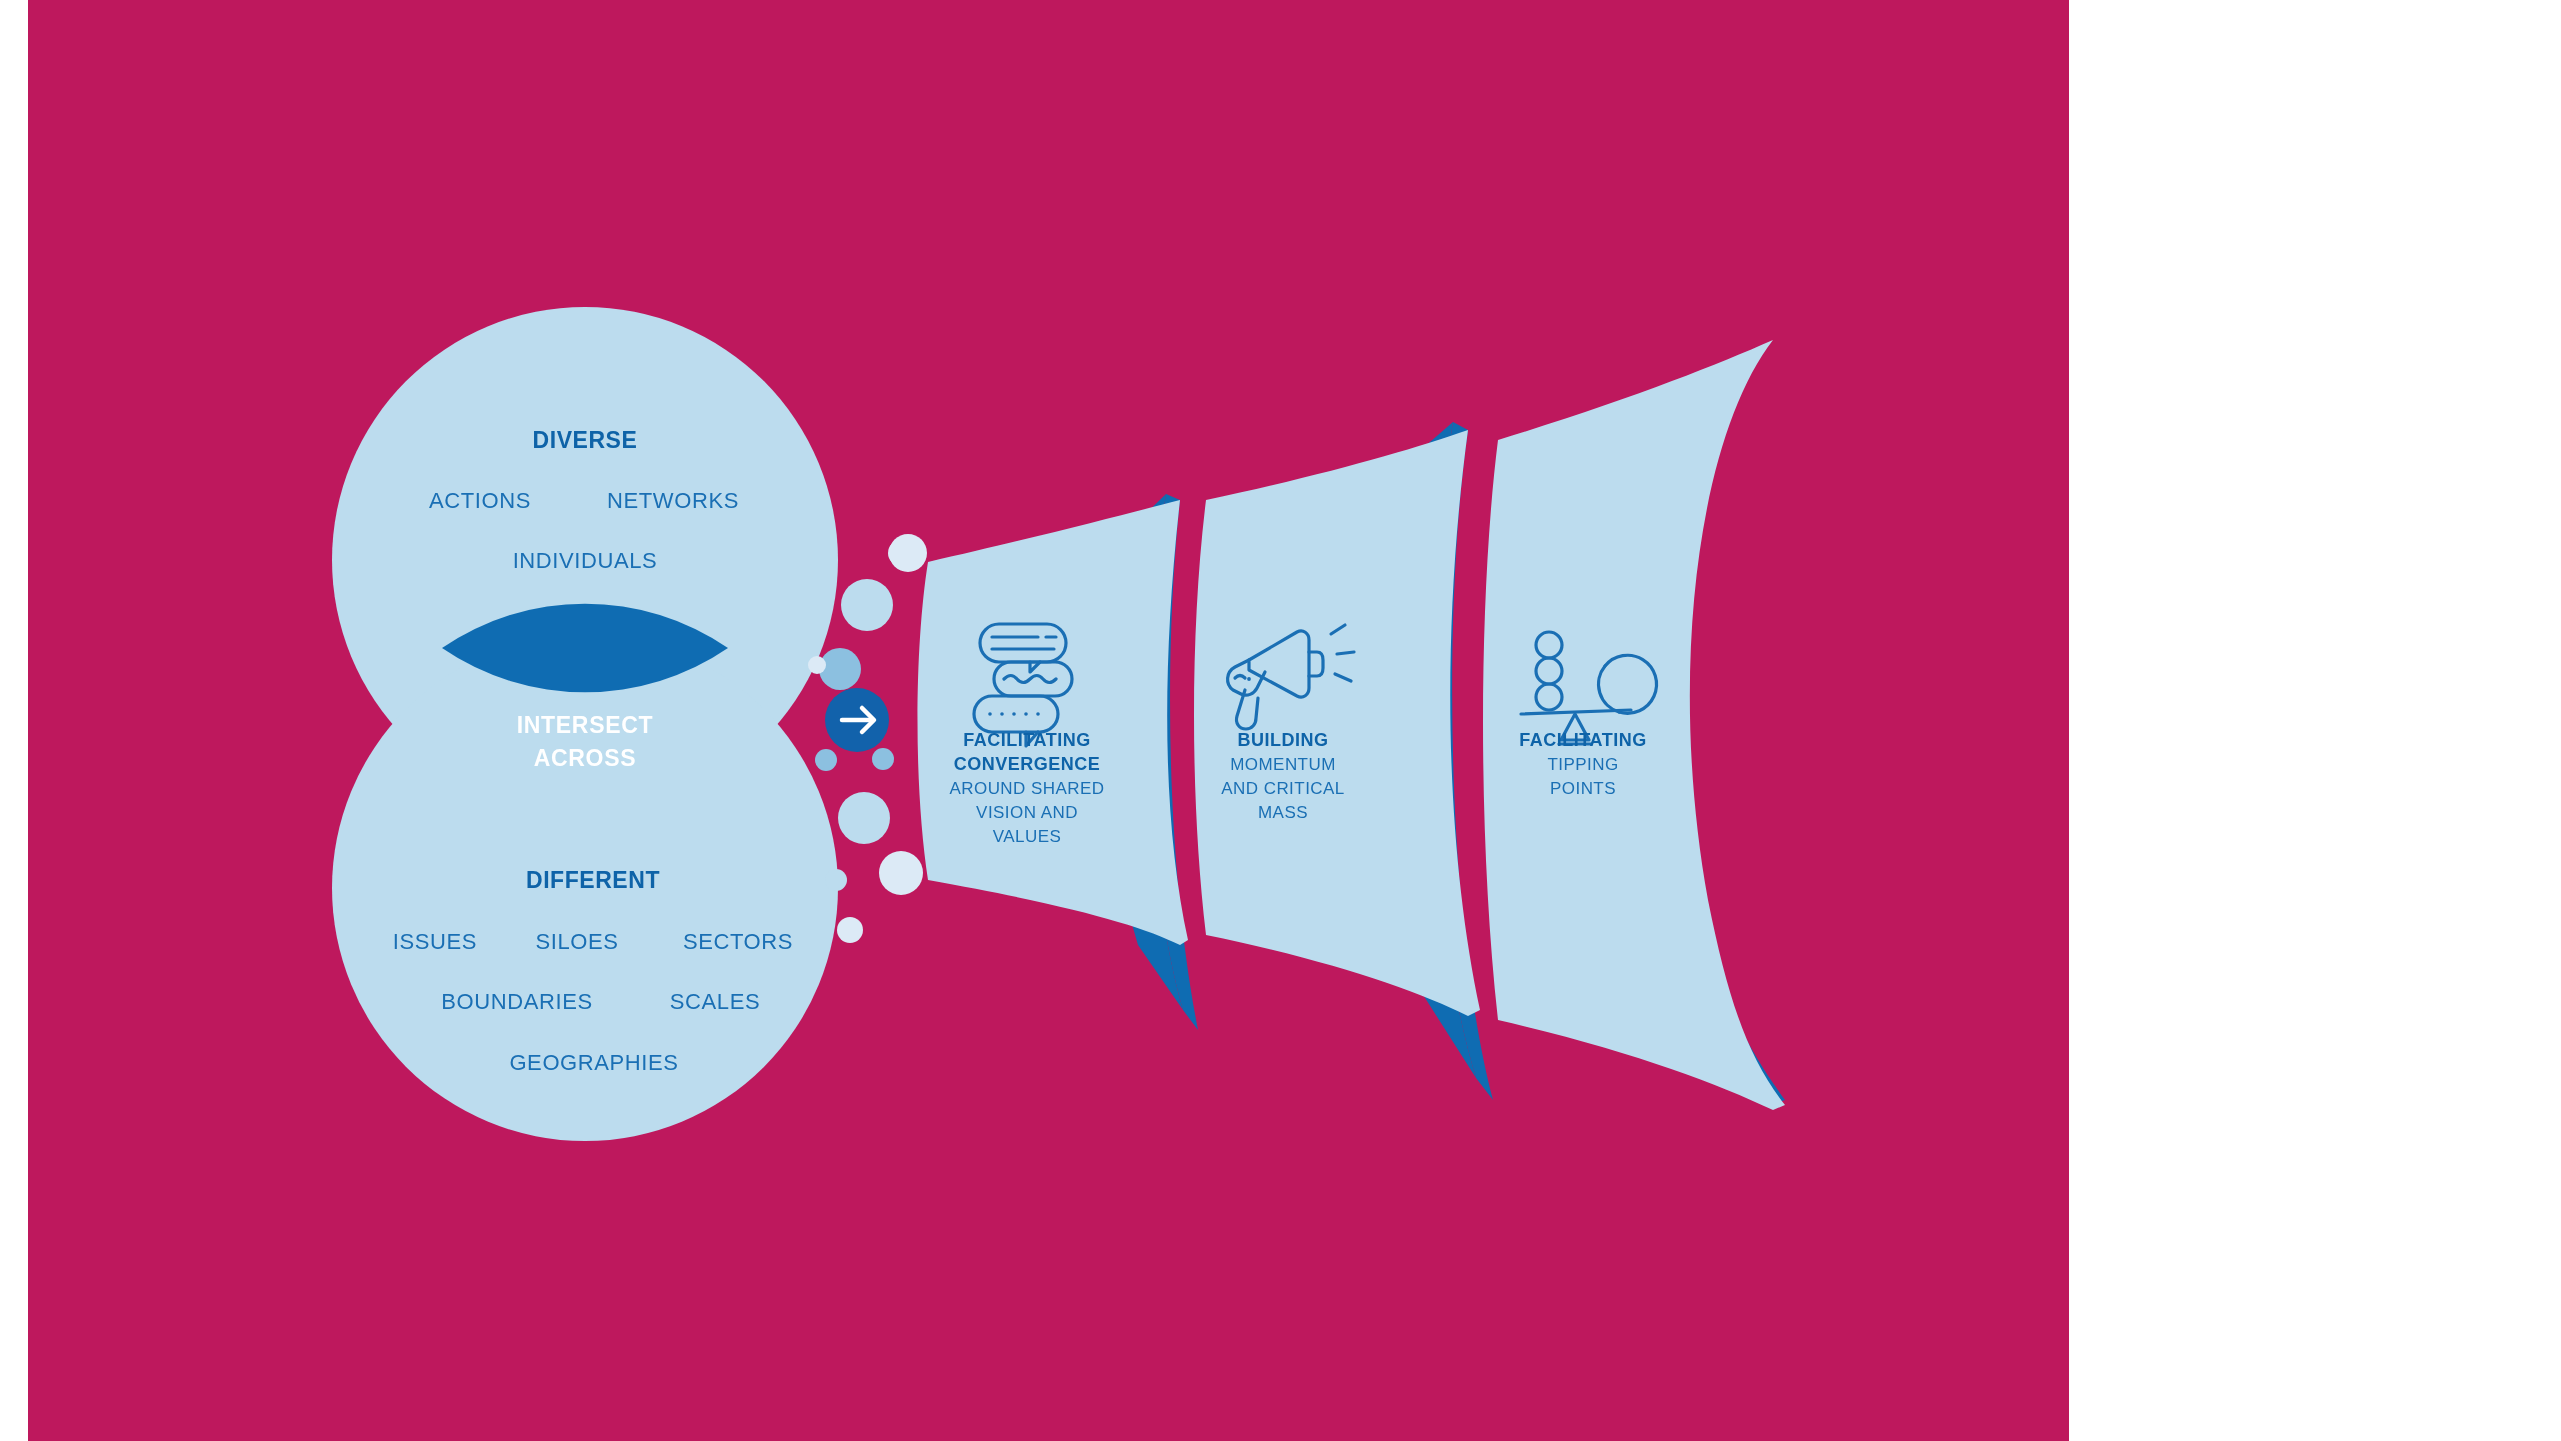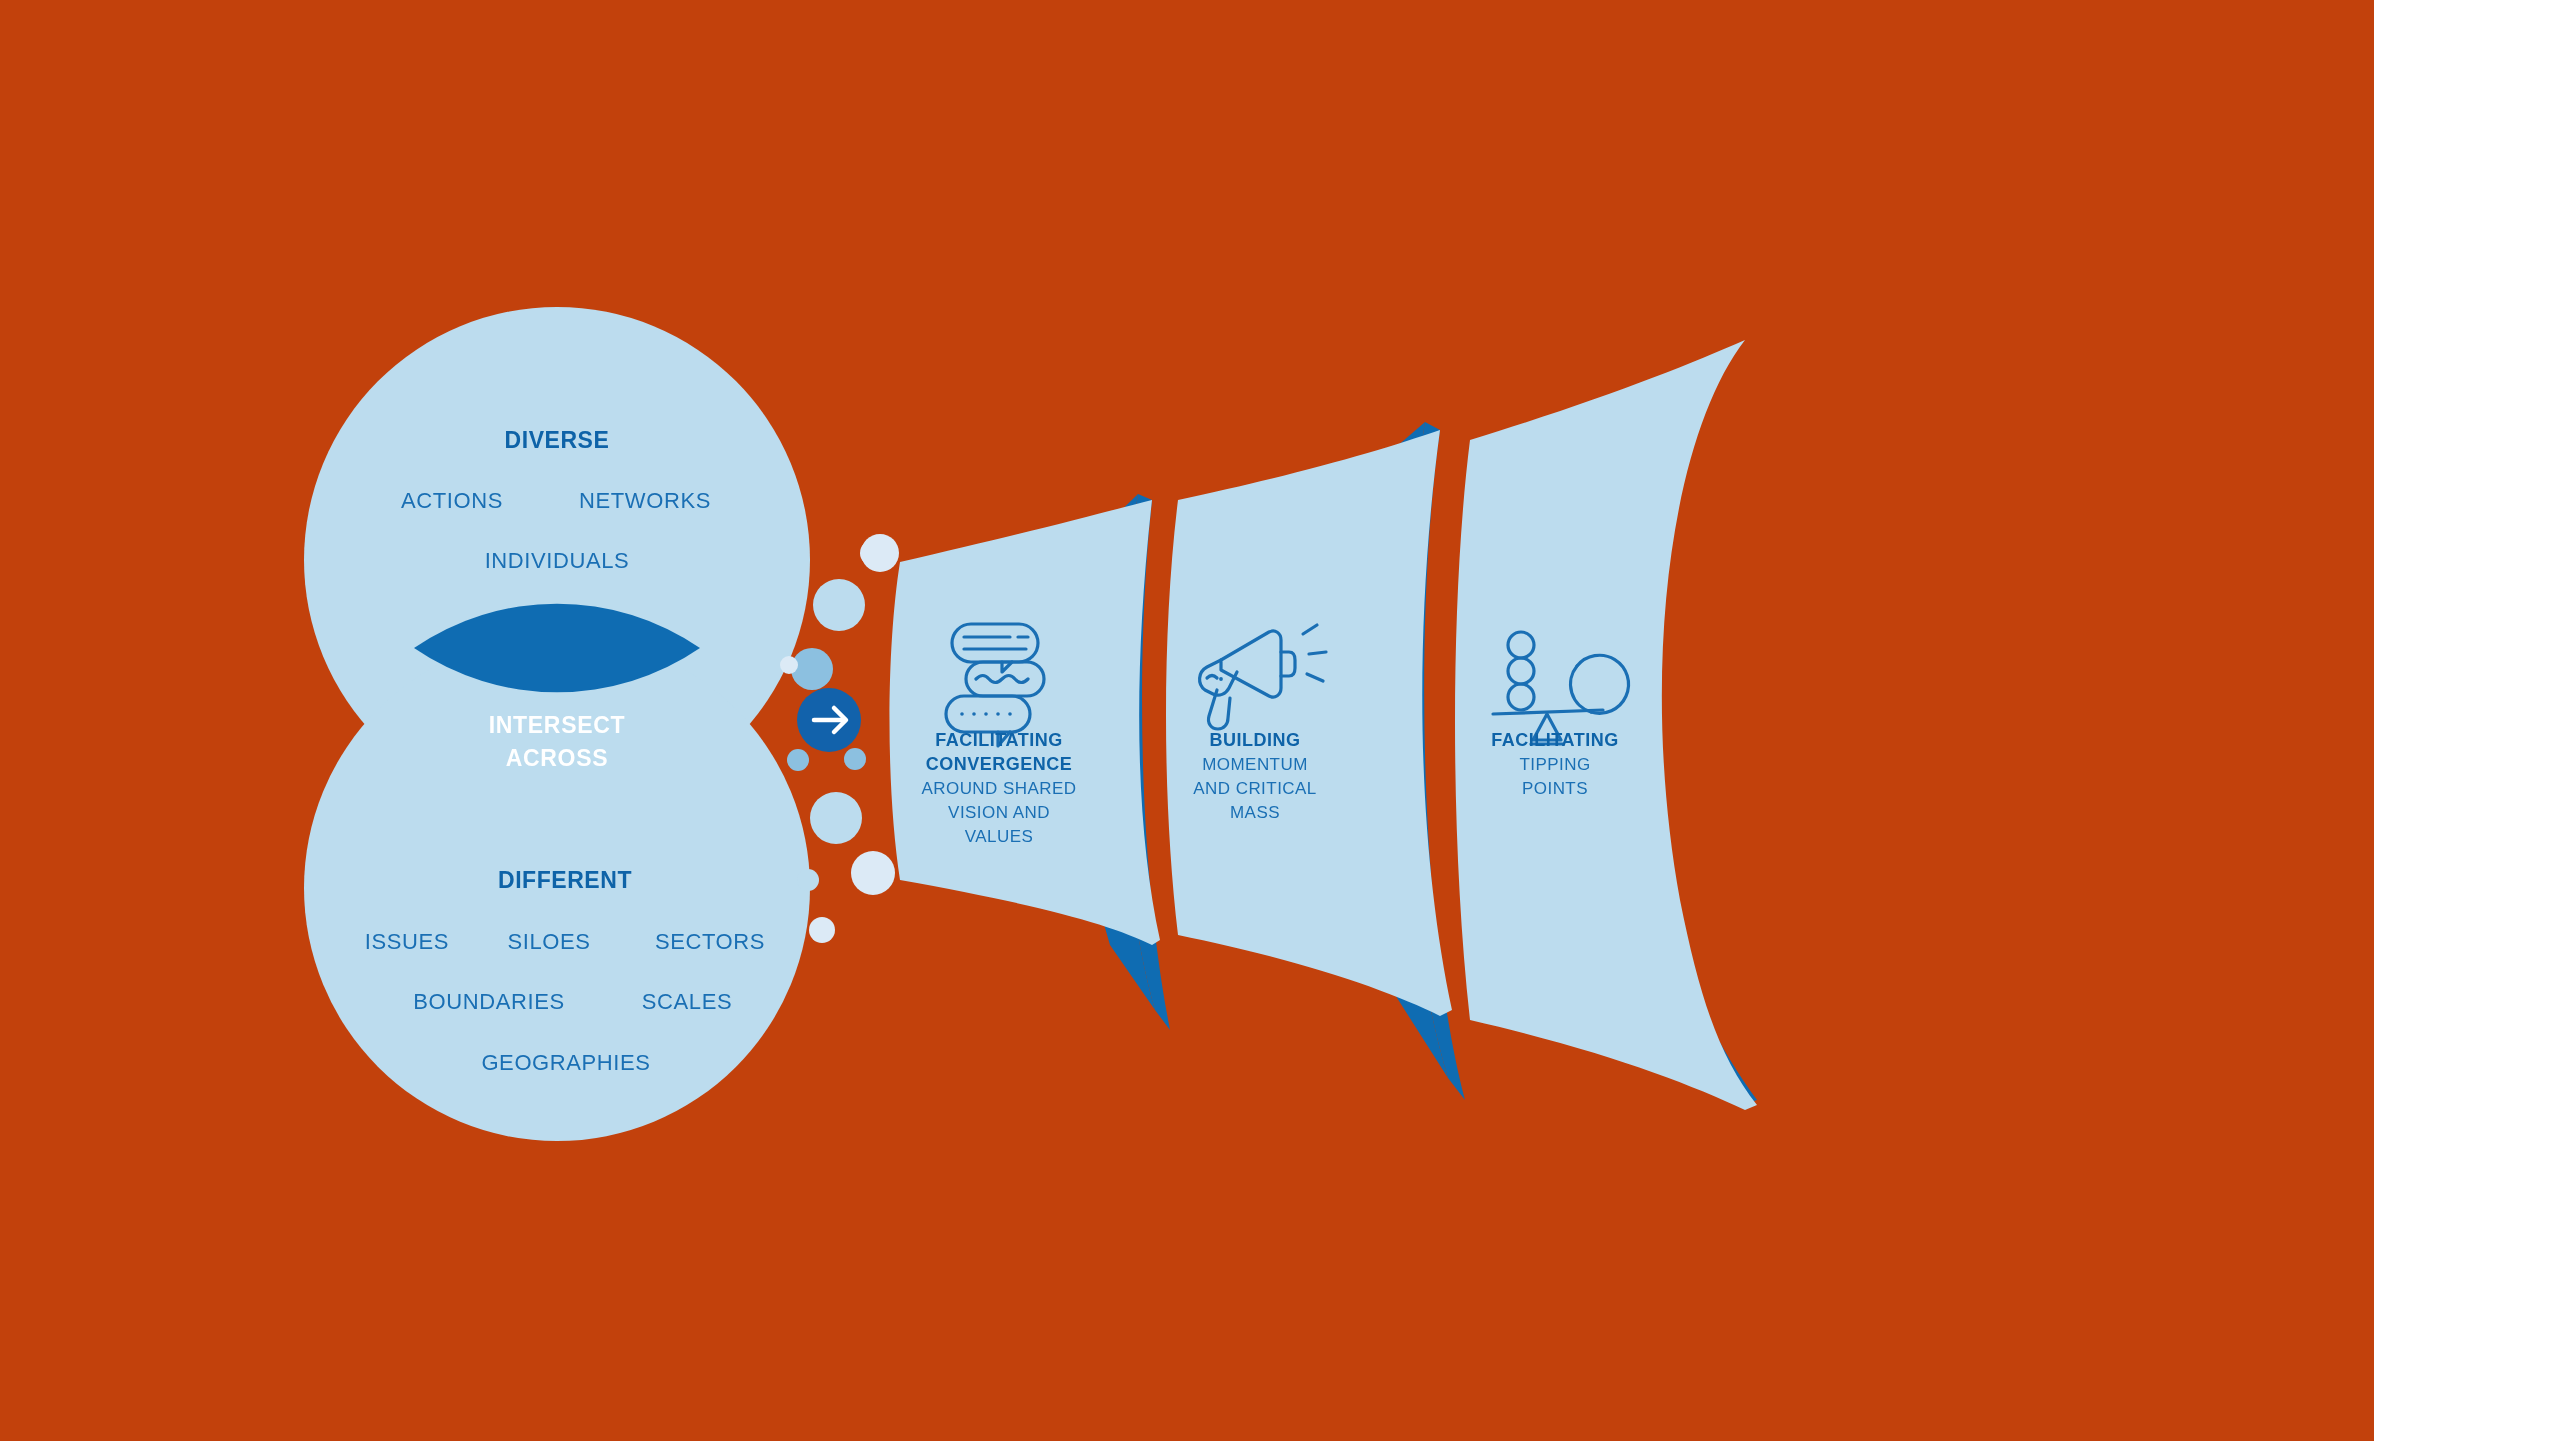--- a/index.html
+++ b/index.html
@@ -8,23 +8,24 @@
     background: #ffffff;
   }
   body {
     width: 2561px;
     height: 1441px;
     overflow: hidden;
     font-family: "Liberation Sans", sans-serif;
   }
   #stage {
     position: relative;
-    width: 2374px;
+    width: 2041px;
     height: 1441px;
-    background: #c2410c;
+    background: #be185d;
+    margin-left: 28px;
   }
   #diagram-svg {
     position: absolute;
     top: 0;
     left: 0;
     width: 2561px;
     height: 1441px;
   }
   .venn-heading {
     font-weight: 700;

